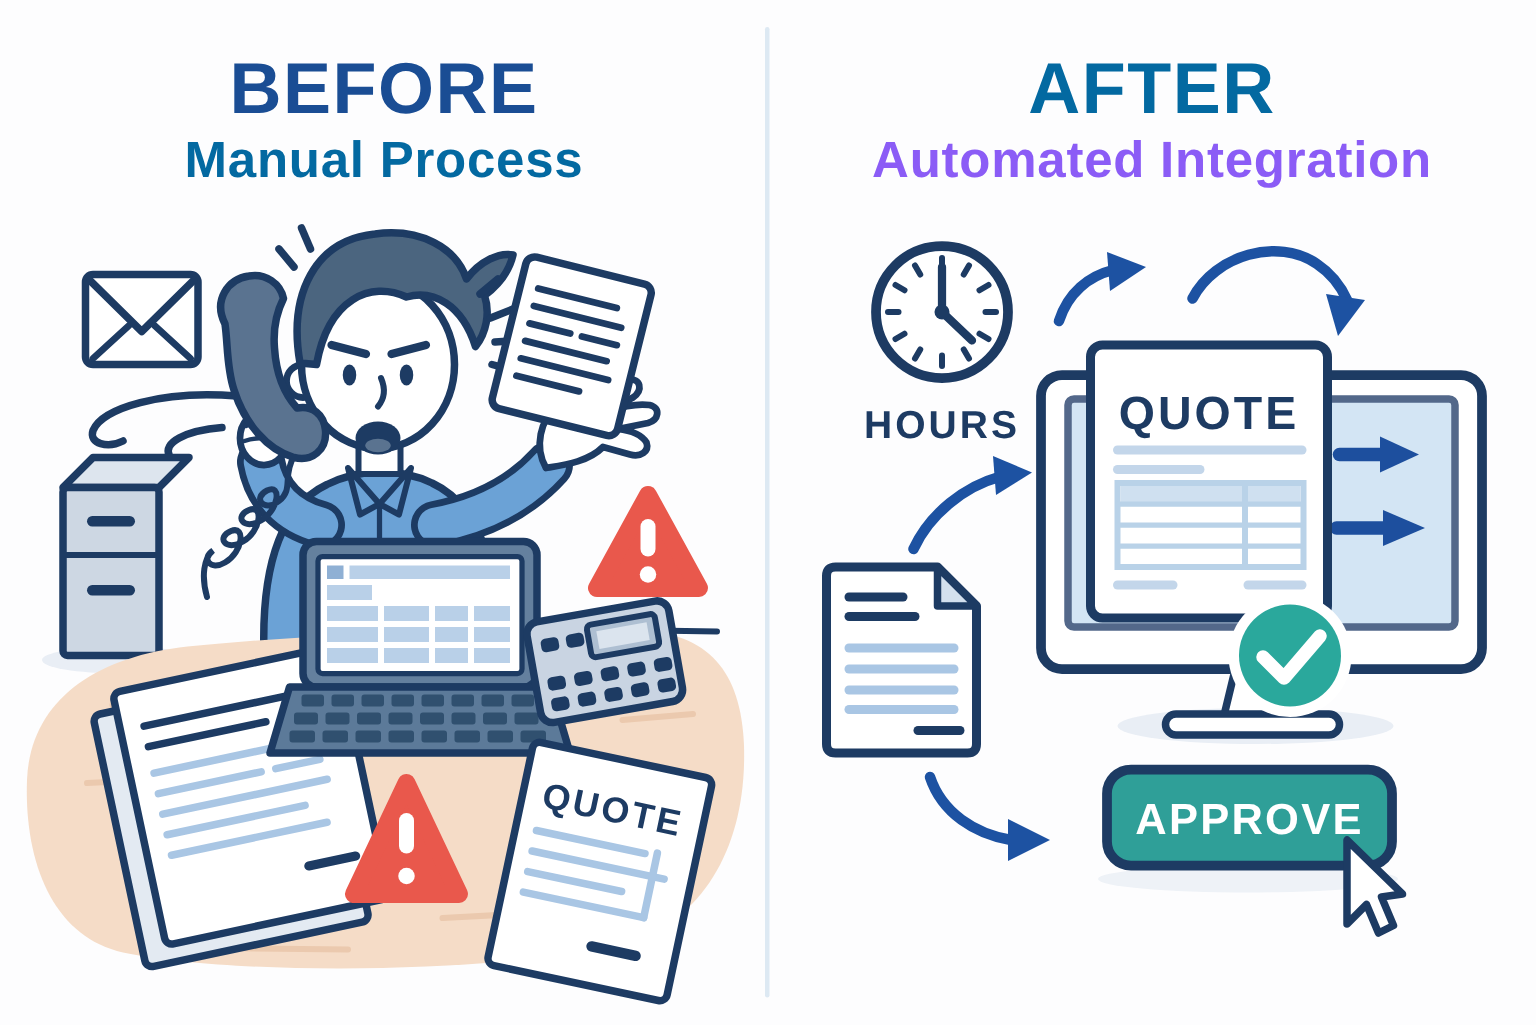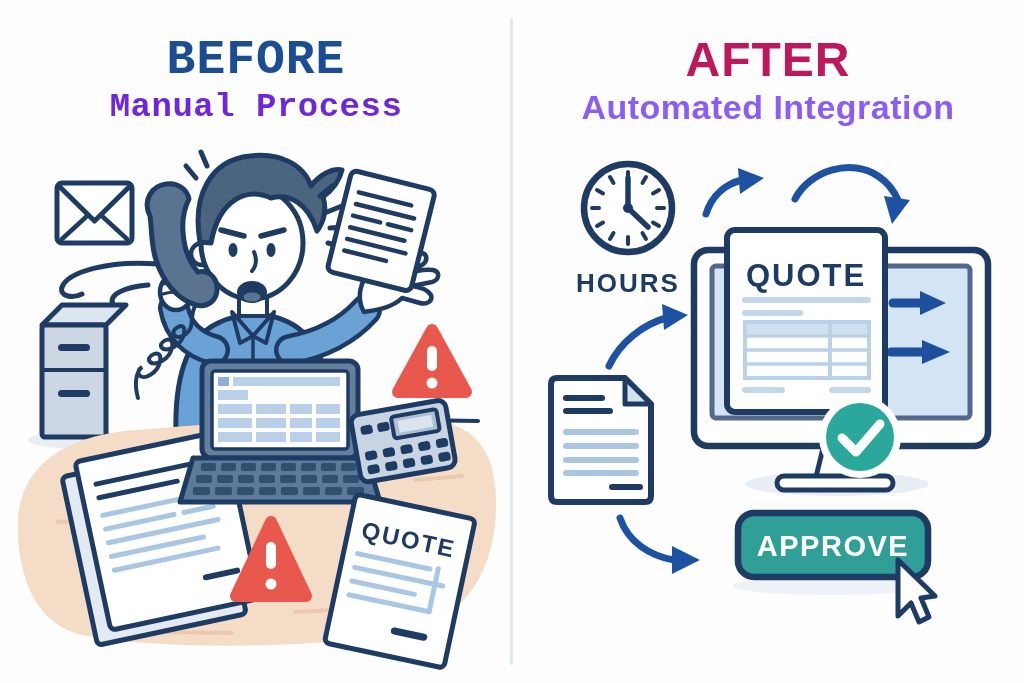--- a/index.html
+++ b/index.html
@@ -2,27 +2,27 @@
 <html><head>
 <meta charset="utf-8">
 <style>
   html,body{margin:0;padding:0;background:#ffffff;}
   .stage{position:relative;width:1024px;height:683px;background:#fdfdfe;overflow:hidden;
          font-family:"Liberation Sans",sans-serif;}
   .panel-svg{position:absolute;top:0;height:683px;width:512px;}
   #left-art{left:0;}
   #right-art{left:512px;}
   .titles{position:absolute;top:0;width:512px;text-align:center;pointer-events:none;}
-  #left-titles{left:0;font-family:Liberation Mono, monospace;}
+  #left-titles{left:0;}
   #right-titles{left:512px;}
   .title{margin-top:36px;font-size:48px;font-weight:800;letter-spacing:1px;line-height:1;}
   .subtitle{margin-top:6px;font-size:34px;font-weight:800;letter-spacing:0.5px;line-height:1;}
   #left-titles .title{color:#1a4d94;}
-  #left-titles .subtitle{color:#6d28d9;}
-  #right-titles .title{color:#be185d;}
+  #left-titles .subtitle{color:#0369a1;}
+  #right-titles .title{color:#0369a1;}
   #right-titles .subtitle{color:#8b5cf6;}
   .divider{position:absolute;left:510px;top:18px;width:3px;height:647px;background:#dde9f3;border-radius:2px;}
   .art-text{font-family:"Liberation Sans",sans-serif;font-weight:800;}
 </style>
 </head>
 <body>
 
 <div class="stage">
 
   <svg id="left-art" class="panel-svg" viewBox="0 0 512 683">

